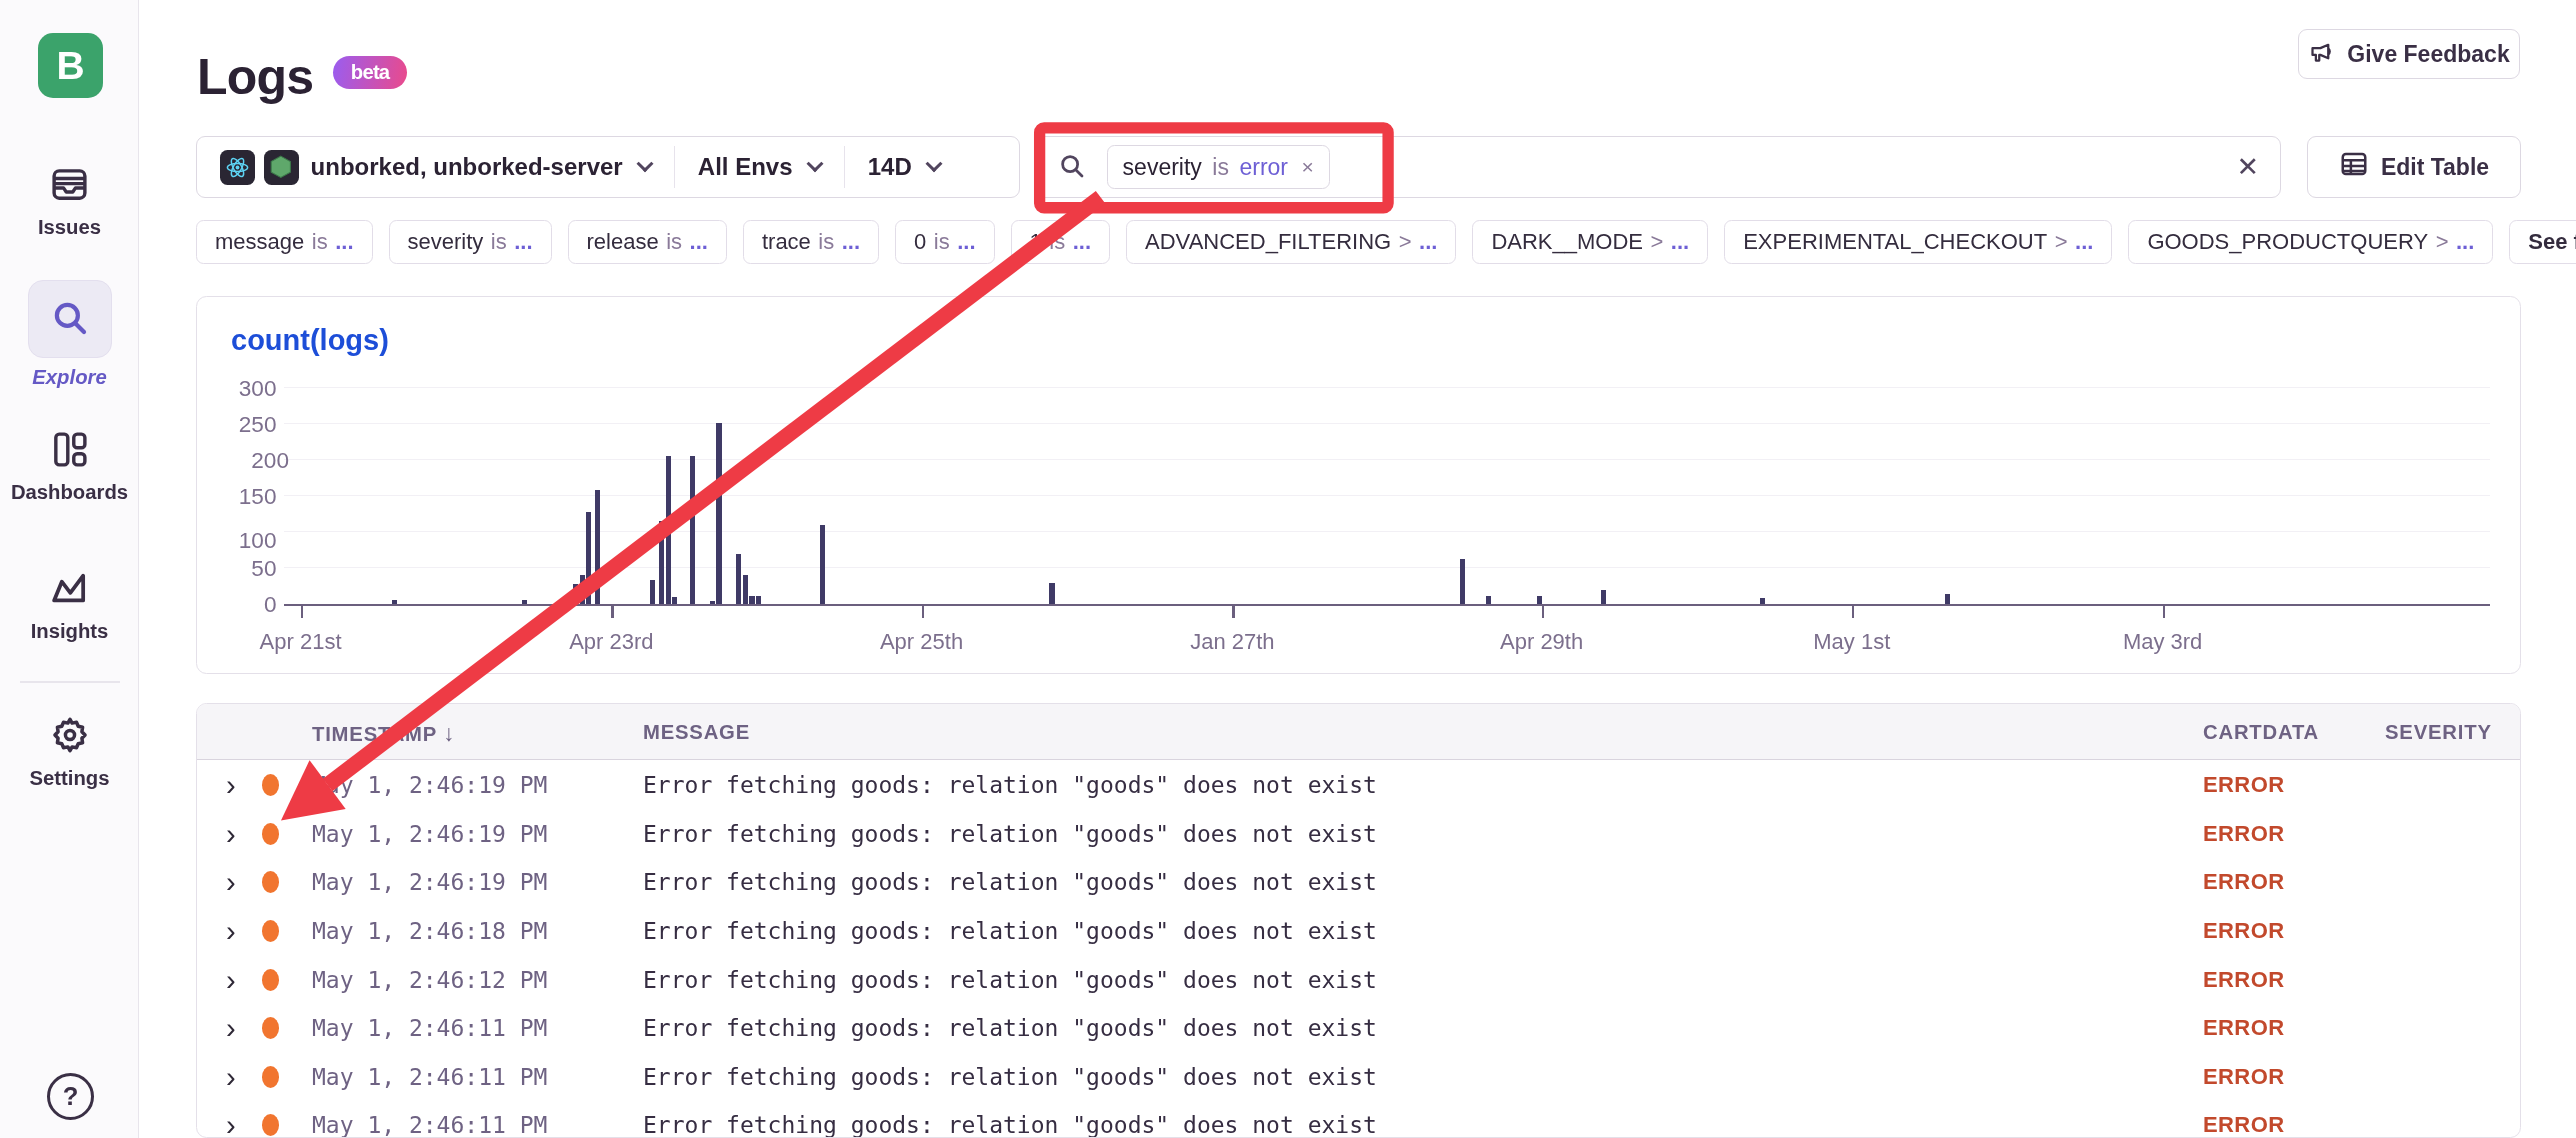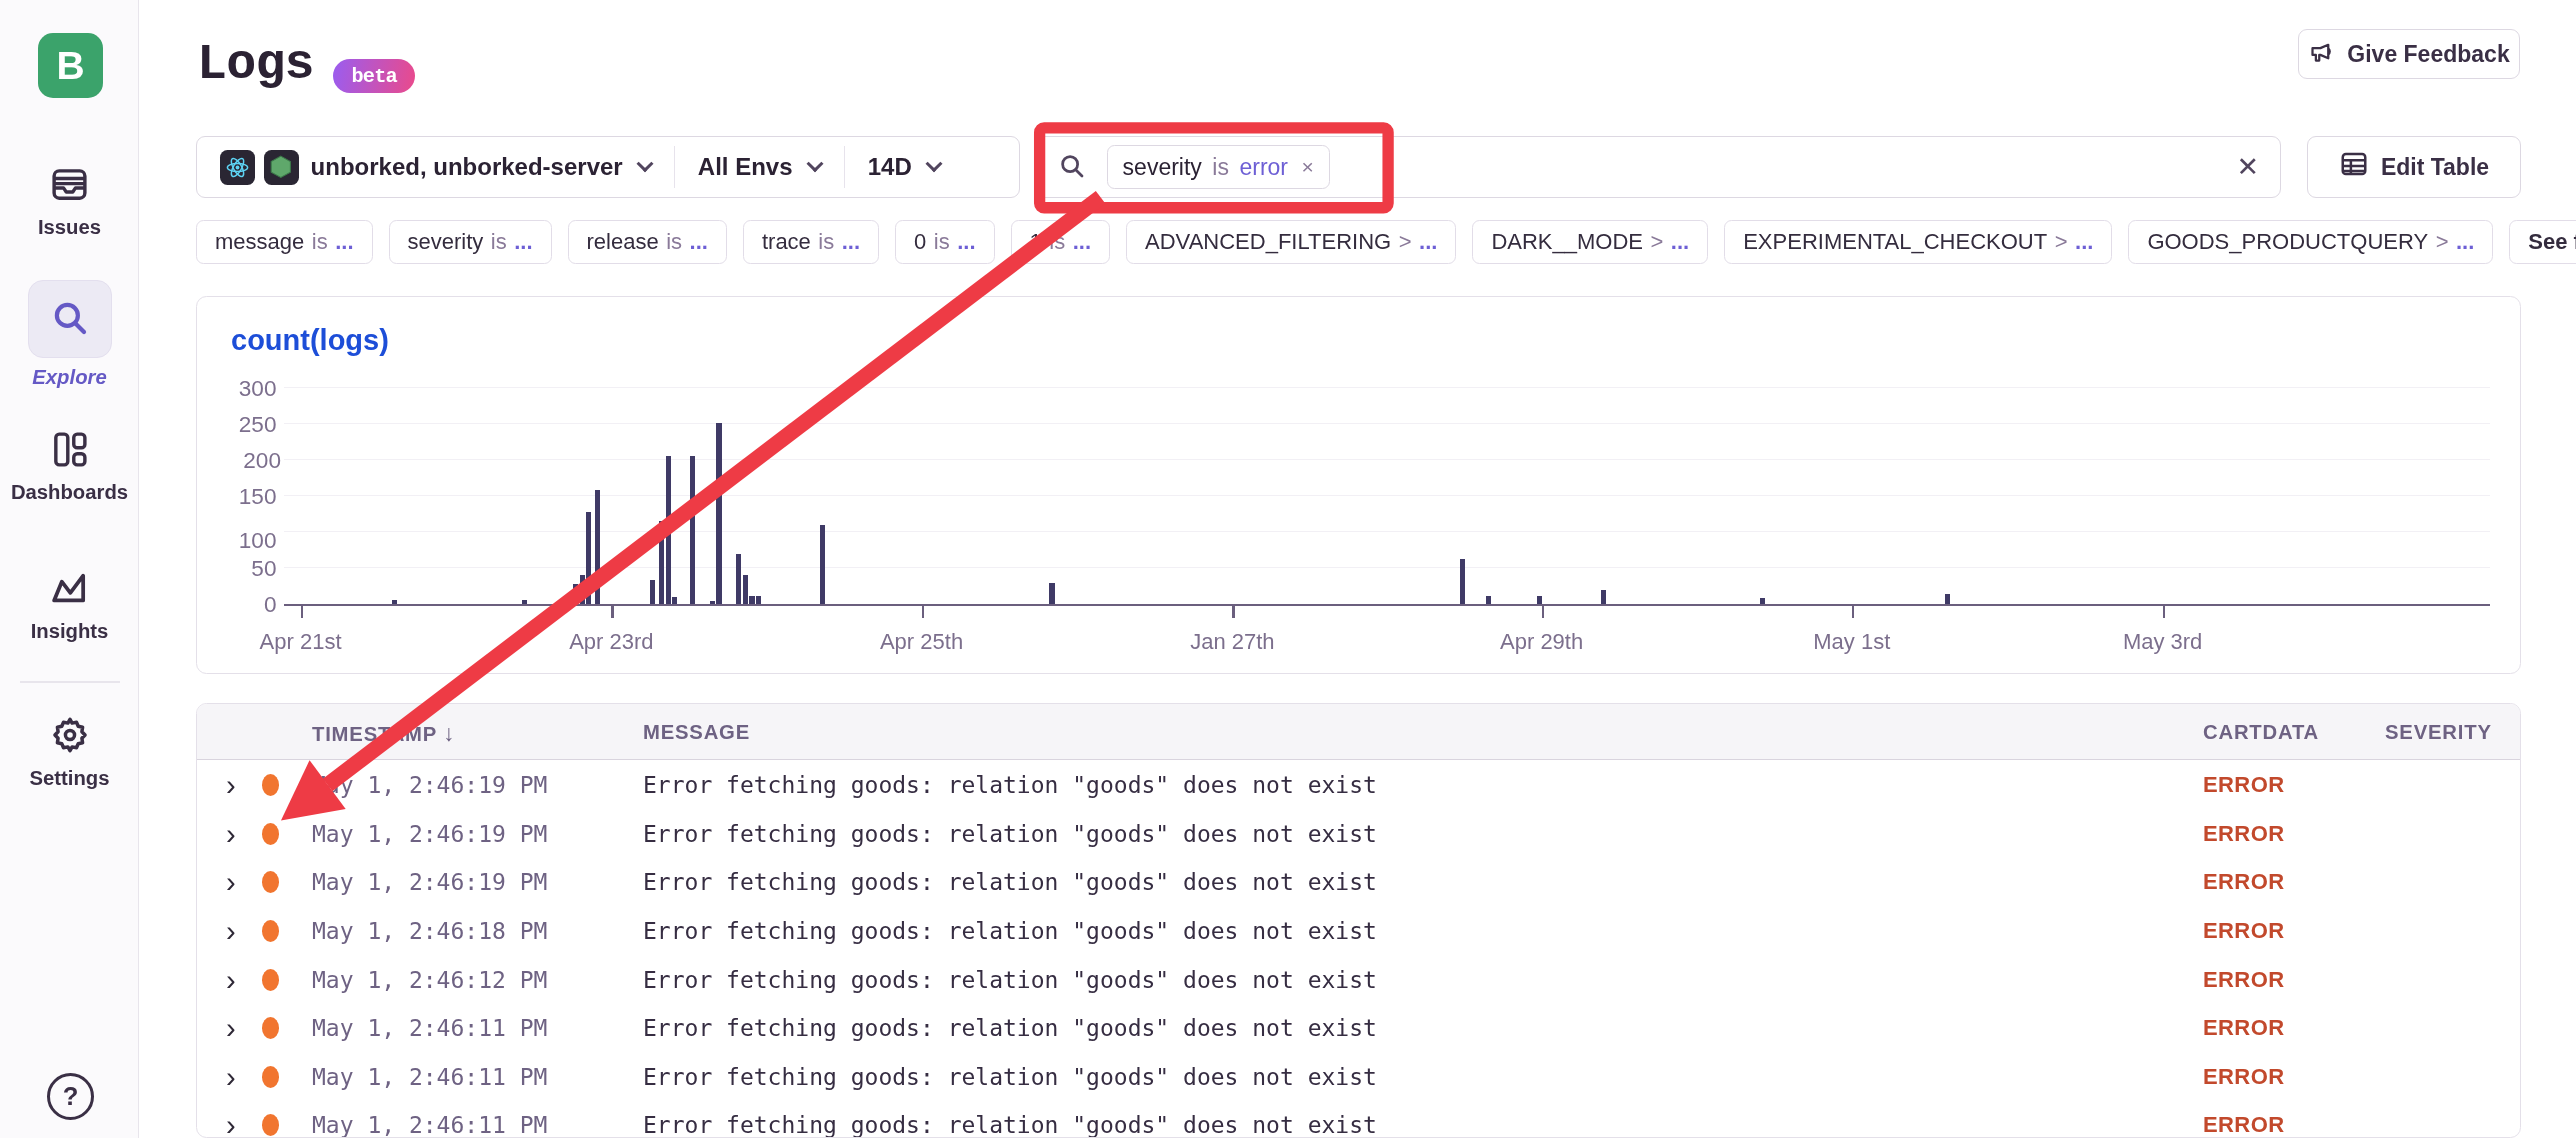--- a/index.html
+++ b/index.html
@@ -29,21 +29,21 @@
     width: 84px; height: 78px; background: #eceaf4; border: 1.5px solid #e3dfee; border-radius: 15px;
   }
   .side-divider { position: absolute; left: 19.6px; top: 681px; width: 100px; height: 1.5px; background: #e8e5ec; }
   .help-circle {
     position: absolute; left: 47px; top: 1073px; width: 47px; height: 47px;
     border: 3.8px solid #3a2f45; border-radius: 50%;
     display:flex; align-items:center; justify-content:center;
     font-size: 25.6px; font-weight: 700; color: #3a2f45;
   }
   
-  .page-title { position: absolute; left: 197px; top: 36px; font-size: 50px; font-weight: 700; letter-spacing: -0.8px; color: #2b2233; display: flex; align-items: flex-end; font-family: Liberation Mono, monospace; }
+  .page-title { position: absolute; left: 197px; top: 48px; font-size: 50px; font-weight: 700; letter-spacing: -0.8px; color: #2b2233; display: flex; align-items: flex-start; }
   .beta-badge {
     margin-left: 19.6px; margin-top: 7.5px;
     background: linear-gradient(100deg, #9a5df0 0%, #ea4a8b 100%);
     color: #fff; font-size: 20.3px; font-weight: 600; padding: 5.3px 18px; border-radius: 752px;
   }
   .btn {
     background: #fff; border: 1.5px solid #ddd8e2; border-radius: 9px;
     display: inline-flex; align-items: center; justify-content: center; gap: 12px;
     font-size: 23px; font-weight: 700; color: #3a2f45;
   }
@@ -359,21 +359,21 @@
       <div class="bar" style="left: calc(54.6% - 2.3px); height: 8px; background: rgb(63, 58, 102);"></div>
       <div class="bar" style="left: calc(56.9% - 2.3px); height: 8px; background: rgb(63, 58, 102);"></div>
       <div class="bar" style="left: calc(59.8% - 2.3px); height: 13.7px; background: rgb(63, 58, 102);"></div>
       <div class="bar" style="left: calc(67% - 2.3px); height: 5.8px; background: rgb(63, 58, 102);"></div>
       <div class="bar" style="left: calc(75.4% - 2.3px); height: 10px; background: rgb(63, 58, 102);"></div>
     </div>
 <div class="ylabel" style="left: 10.5px; top: 295px;">0</div>
     <div class="ylabel" style="left: 10.5px; top: 259px;">50</div>
     <div class="ylabel" style="left: 10.5px; top: 231px;">100</div>
     <div class="ylabel" style="left: 10.5px; top: 187px;">150</div>
-    <div class="ylabel" style="left: 15px; top: 151px;">200</div>
+    <div class="ylabel" style="left: 23px; top: 151px;">200</div>
     <div class="ylabel" style="left: 10.5px; top: 115px;">250</div>
     <div class="ylabel" style="left: 10.5px; top: 79px;">300</div>
   </div>
 
 <div class="table-panel">
   <div class="thead">
     <div class="th" style="left:115px;">
       <span>TIMESTAMP</span>
       <span style="font-size:22.6px;">↓</span>
     </div>

